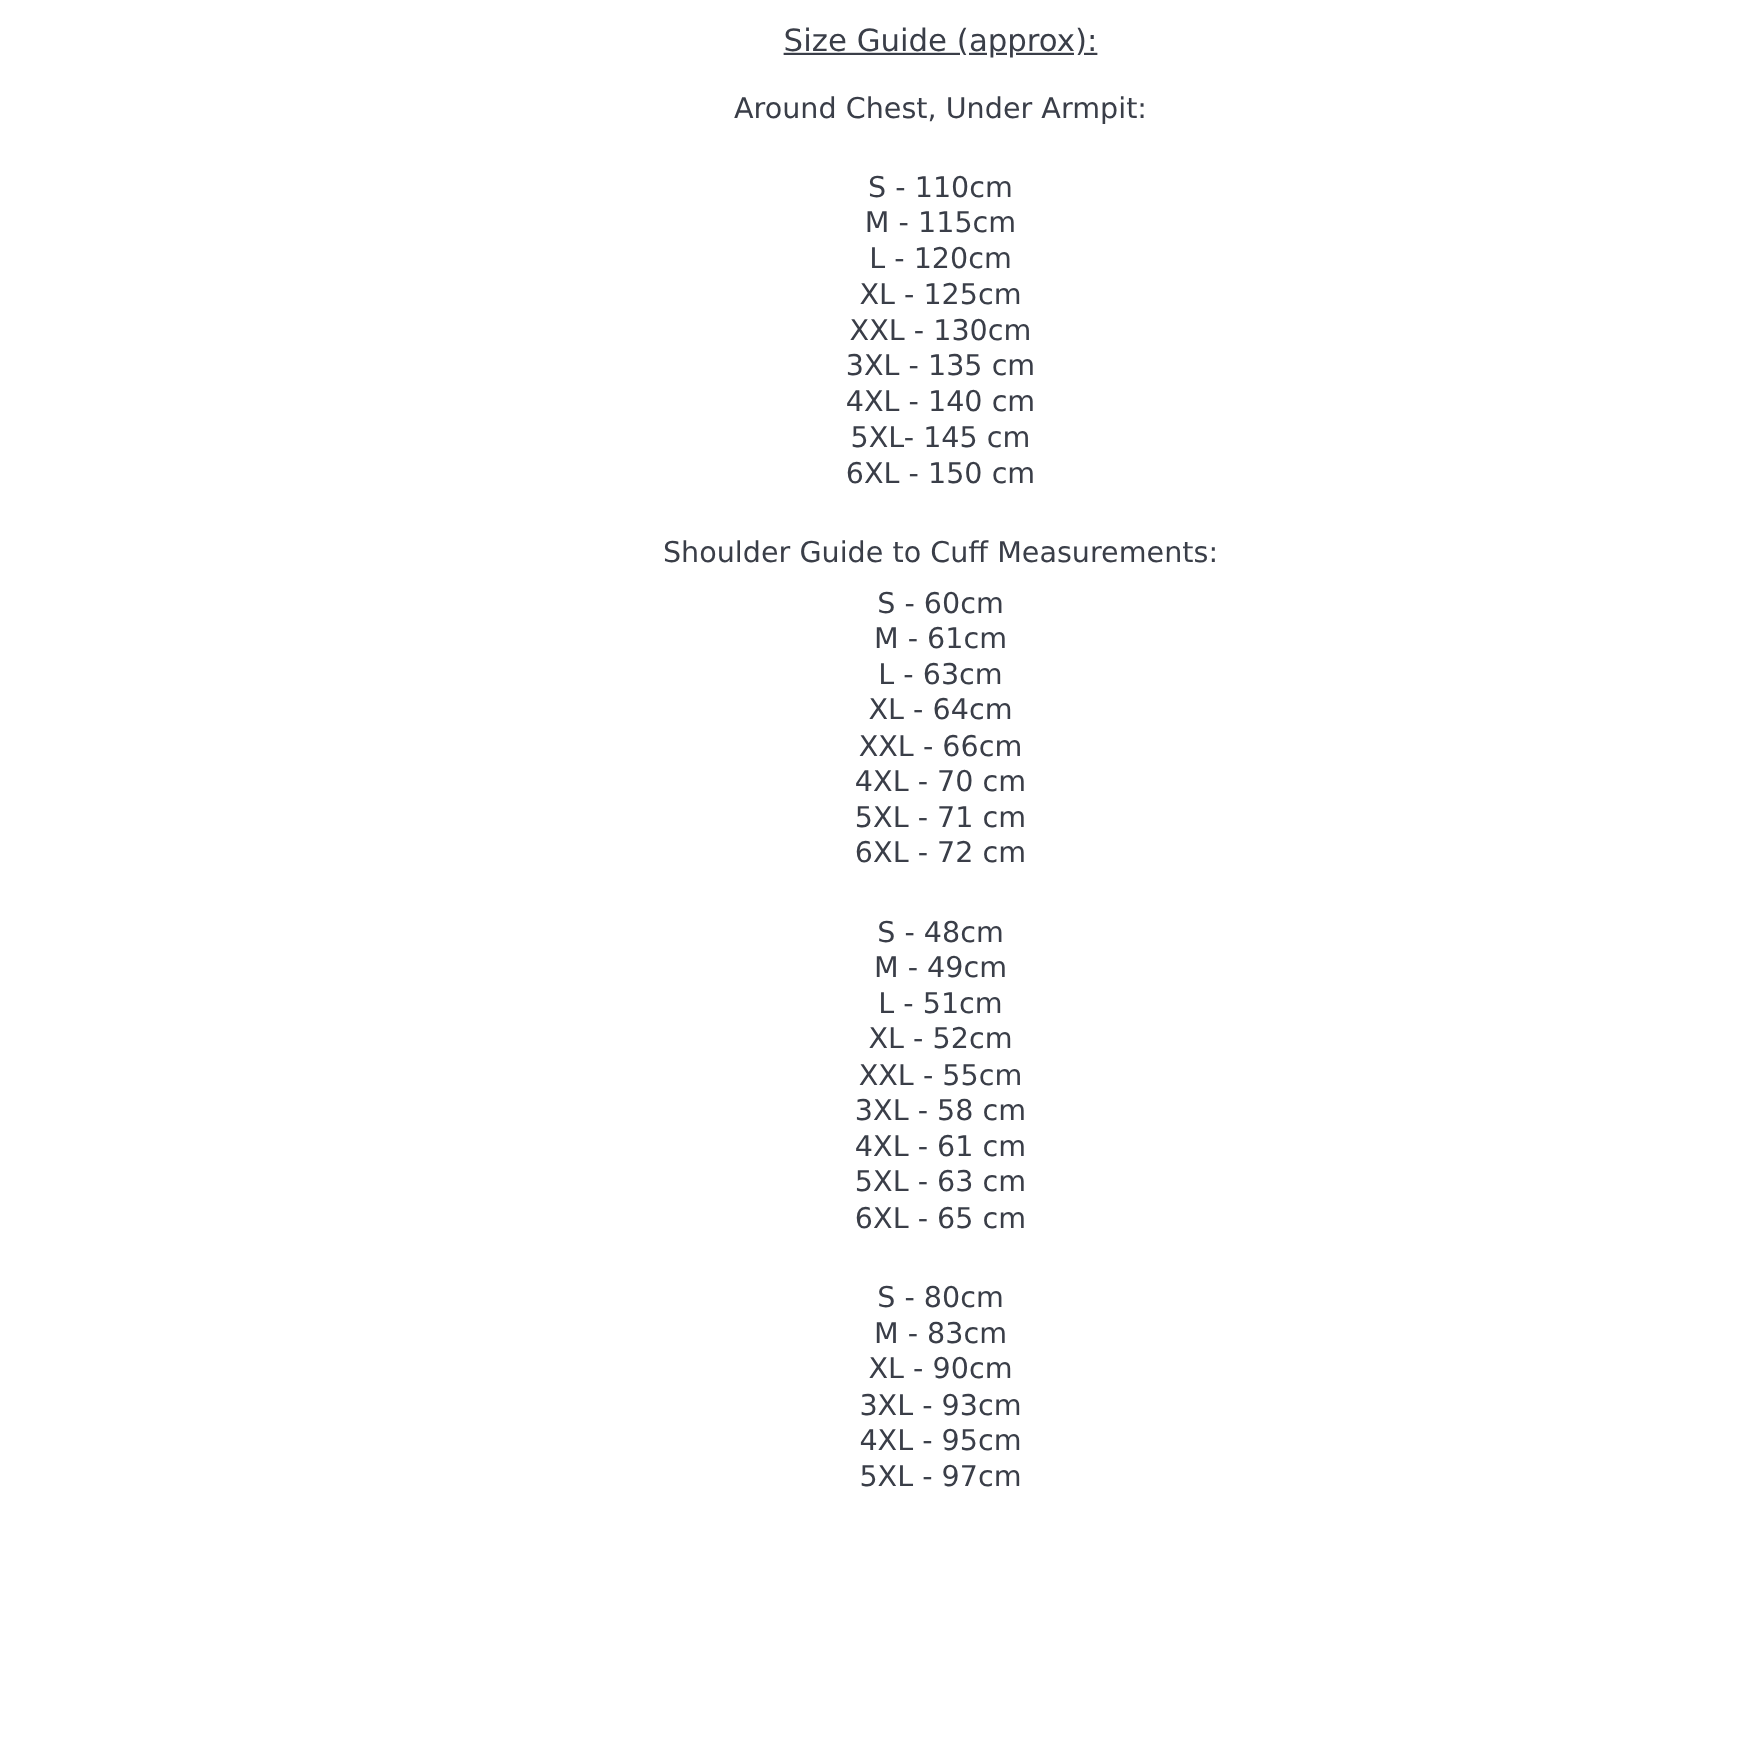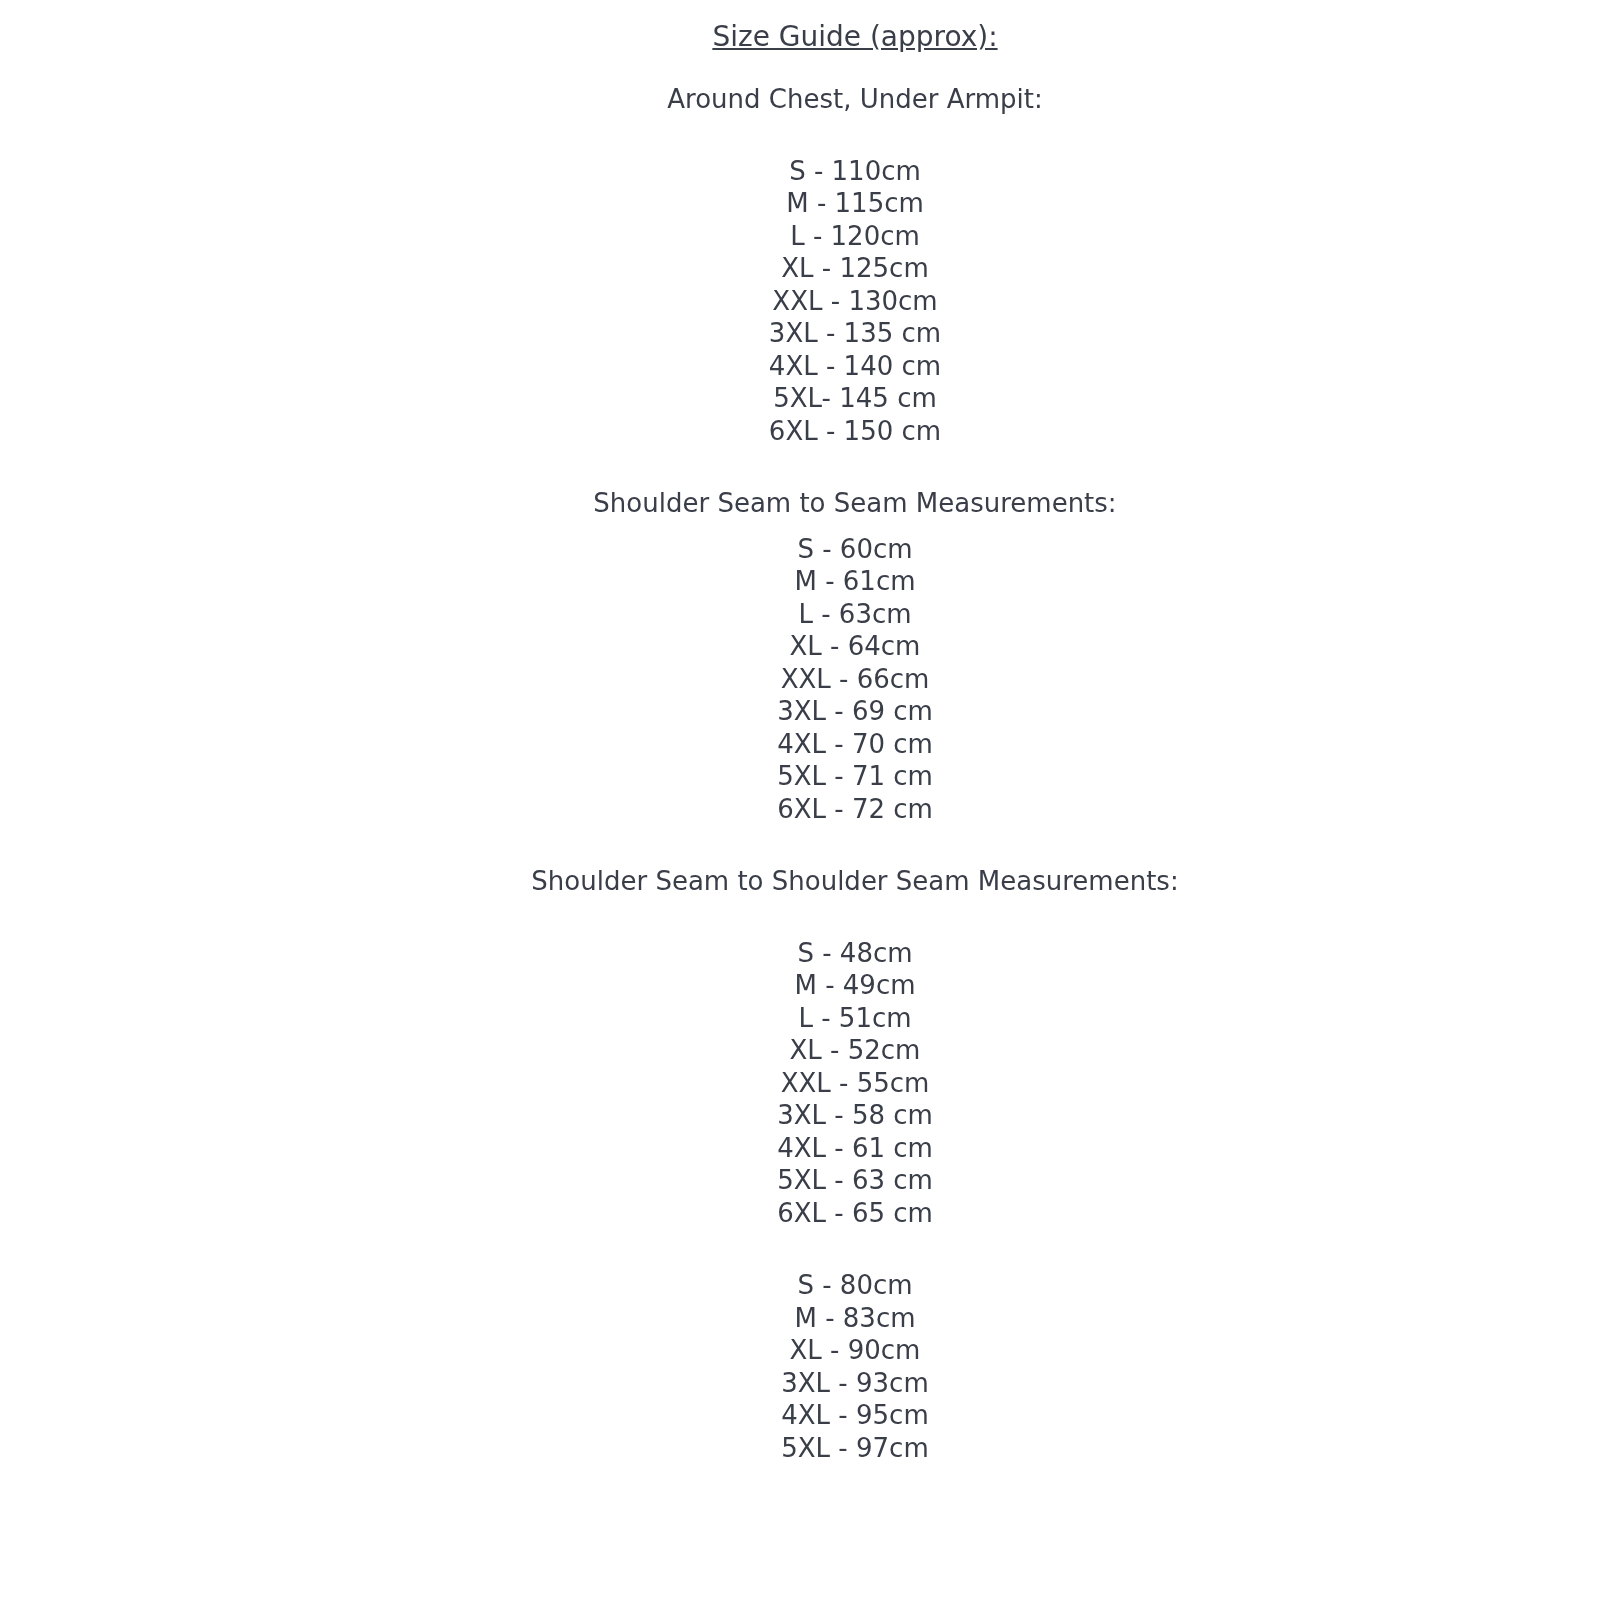--- a/index.html
+++ b/index.html
@@ -58,33 +58,31 @@
     <div class="line">L - 120cm</div>
     <div class="line">XL - 125cm</div>
     <div class="line">XXL - 130cm</div>
     <div class="line">3XL - 135 cm</div>
     <div class="line">4XL - 140 cm</div>
     <div class="line">5XL- 145 cm</div>
     <div class="line">6XL - 150 cm</div>
   </div>
 
   <div class="block">
-    <div class="line heading">Shoulder Seam to Seam Measurements:</div>
+    <div class="line heading">Shoulder Guide to Cuff Measurements:</div>
     <div class="line">S - 60cm</div>
     <div class="line">M - 61cm</div>
     <div class="line">L - 63cm</div>
     <div class="line">XL - 64cm</div>
     <div class="line">XXL - 66cm</div>
-    <div class="line">3XL - 69 cm</div>
     <div class="line">4XL - 70 cm</div>
     <div class="line">5XL - 71 cm</div>
     <div class="line">6XL - 72 cm</div>
   </div>
 
-  <div class="line heading block">Shoulder Seam to Shoulder Seam Measurements:</div>
   <div class="items-gap">
     <div class="line">S - 48cm</div>
     <div class="line">M - 49cm</div>
     <div class="line">L - 51cm</div>
     <div class="line">XL - 52cm</div>
     <div class="line">XXL - 55cm</div>
     <div class="line">3XL - 58 cm</div>
     <div class="line">4XL - 61 cm</div>
     <div class="line">5XL - 63 cm</div>
     <div class="line">6XL - 65 cm</div>

